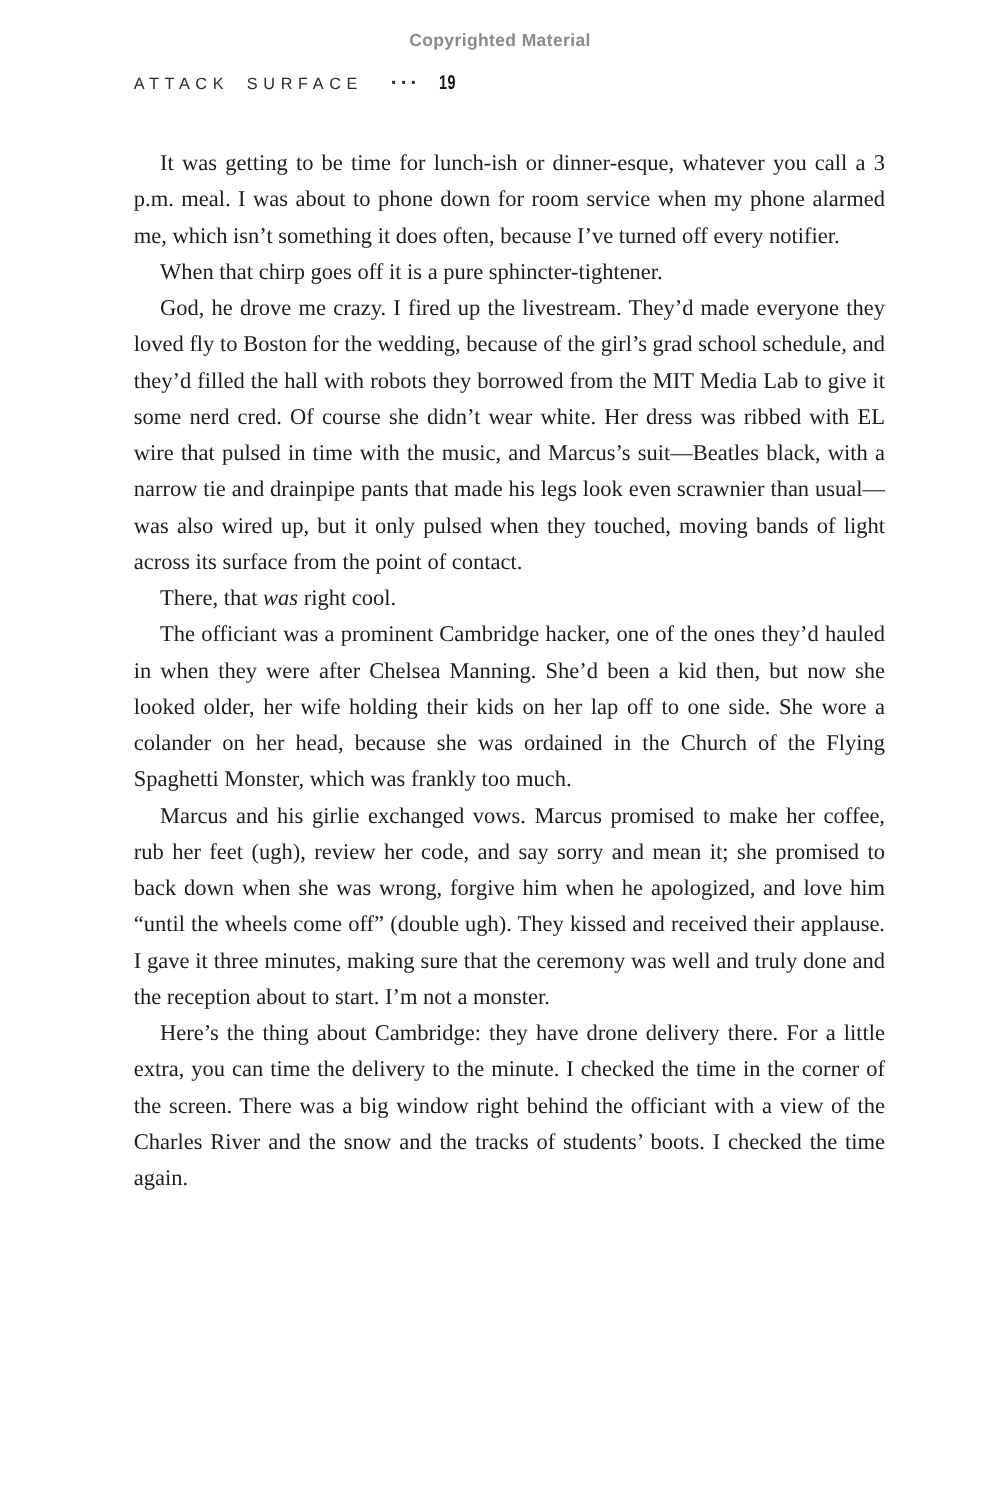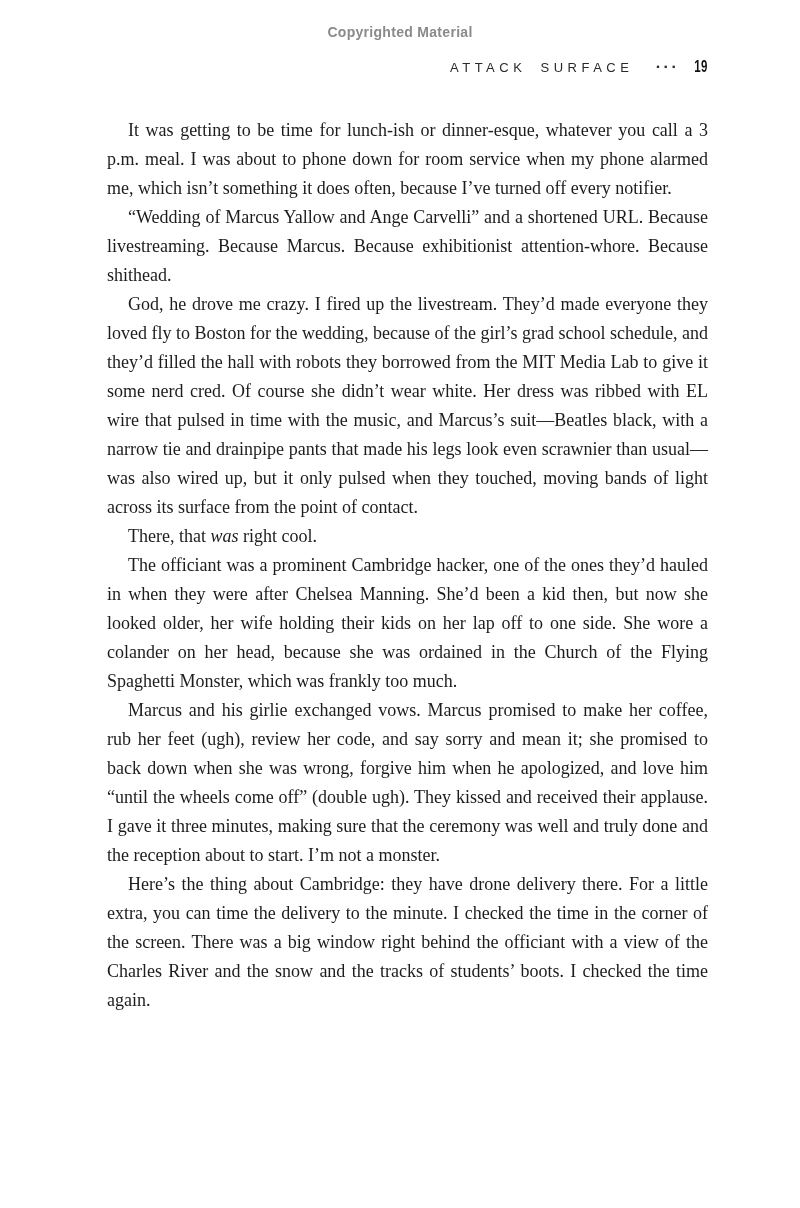--- a/index.html
+++ b/index.html
@@ -27,21 +27,21 @@
     color: var(--notice_gray, #8a8a8a);
   }
   .notice-top { top: 24px; }
   .notice-bottom { top: 1160px; }
 
   .running-head {
     position: absolute;
     top: 58px;
     left: 107px;
     width: 601px;
-    text-align: right;
+    text-align: left;
     color: var(--ink, #1c1c1c);
     white-space: nowrap;
   }
   .running-head .book-title {
     font-family: "Liberation Sans", sans-serif;
     font-size: 13px;
     font-weight: 500;
     letter-spacing: 4.5px;
     word-spacing: 6px;
     color: #2a2a2a;
@@ -92,21 +92,21 @@
 <div class="page">
 
   <div class="notice notice-top">Copyrighted Material</div>
 
   <div class="running-head">
     <span class="book-title">ATTACK SURFACE</span><span class="separator">···</span><span class="page-number">19</span>
   </div>
 
   <div class="body-text">
     <p>It was getting to be time for lunch-ish or dinner-esque, whatever you call a 3 p.m. meal. I was about to phone down for room service when my phone alarmed me, which isn’t something it does often, because I’ve turned off every notifier.</p>
-    <p>“Wedding of Marcus Yallow and Ange Carvelli” and a shortened URL. Because livestreaming. Because Marcus. Because exhibitionist attention-whore. Because shithead.</p>
+    <p>When that chirp goes off it is a pure sphincter-tightener.</p>
     <p>God, he drove me crazy. I fired up the livestream. They’d made everyone they loved fly to Boston for the wedding, because of the girl’s grad school schedule, and they’d filled the hall with robots they borrowed from the MIT Media Lab to give it some nerd cred. Of course she didn’t wear white. Her dress was ribbed with EL wire that pulsed in time with the music, and Marcus’s suit—Beatles black, with a narrow tie and drainpipe pants that made his legs look even scrawnier than usual—was also wired up, but it only pulsed when they touched, moving bands of light across its surface from the point of contact.</p>
     <p><span>There, that </span><em>was</em><span> right cool.</span></p>
     <p>The officiant was a prominent Cambridge hacker, one of the ones they’d hauled in when they were after Chelsea Manning. She’d been a kid then, but now she looked older, her wife holding their kids on her lap off to one side. She wore a colander on her head, because she was ordained in the Church of the Flying Spaghetti Monster, which was frankly too much.</p>
     <p>Marcus and his girlie exchanged vows. Marcus promised to make her coffee, rub her feet (ugh), review her code, and say sorry and mean it; she promised to back down when she was wrong, forgive him when he apologized, and love him “until the wheels come off” (double ugh). They kissed and received their applause. I gave it three minutes, making sure that the ceremony was well and truly done and the reception about to start. I’m not a monster.</p>
     <p>Here’s the thing about Cambridge: they have drone delivery there. For a little extra, you can time the delivery to the minute. I checked the time in the corner of the screen. There was a big window right behind the officiant with a view of the Charles River and the snow and the tracks of students’ boots. I checked the time again.</p>
   </div>
 
   <div class="notice notice-bottom">Copyrighted Material</div>
 
 </div>

